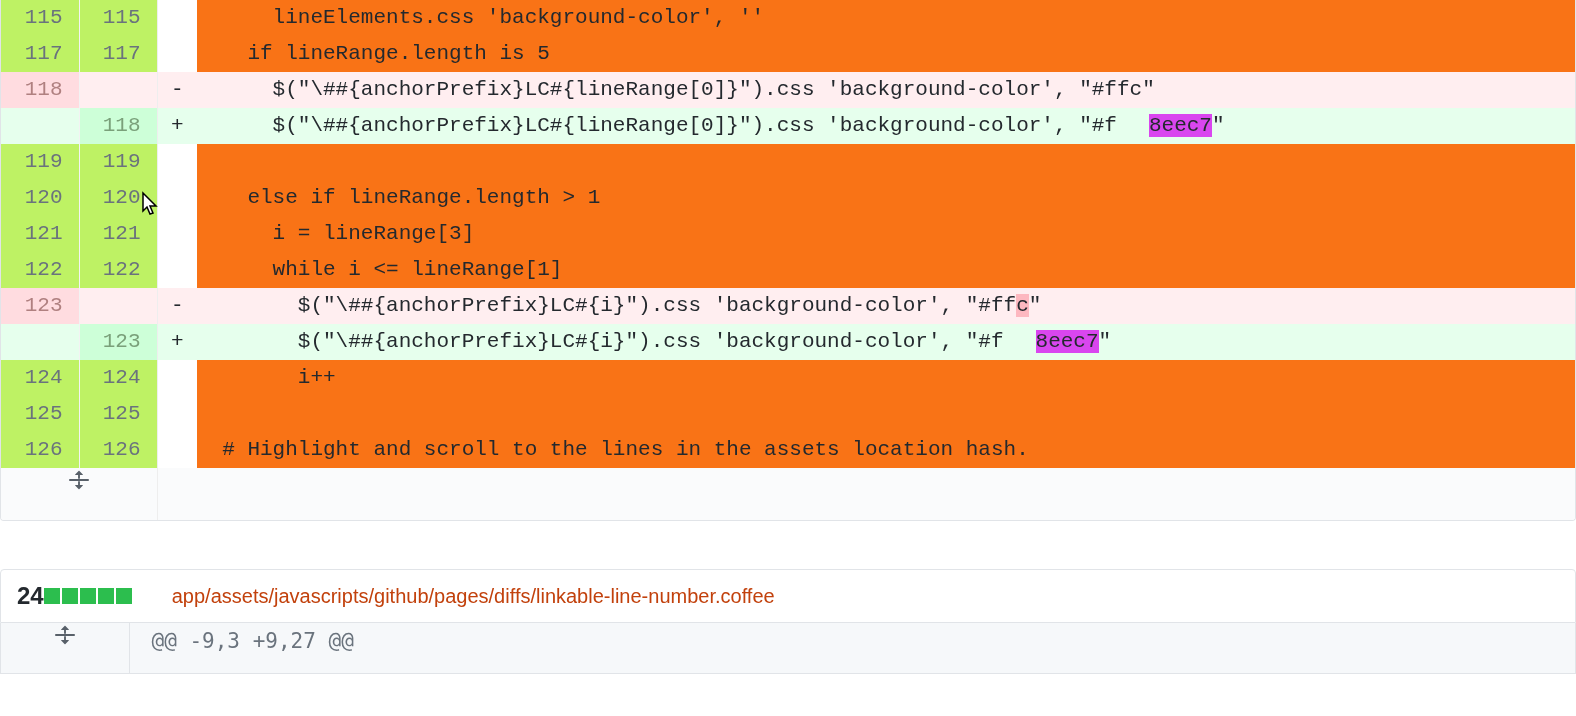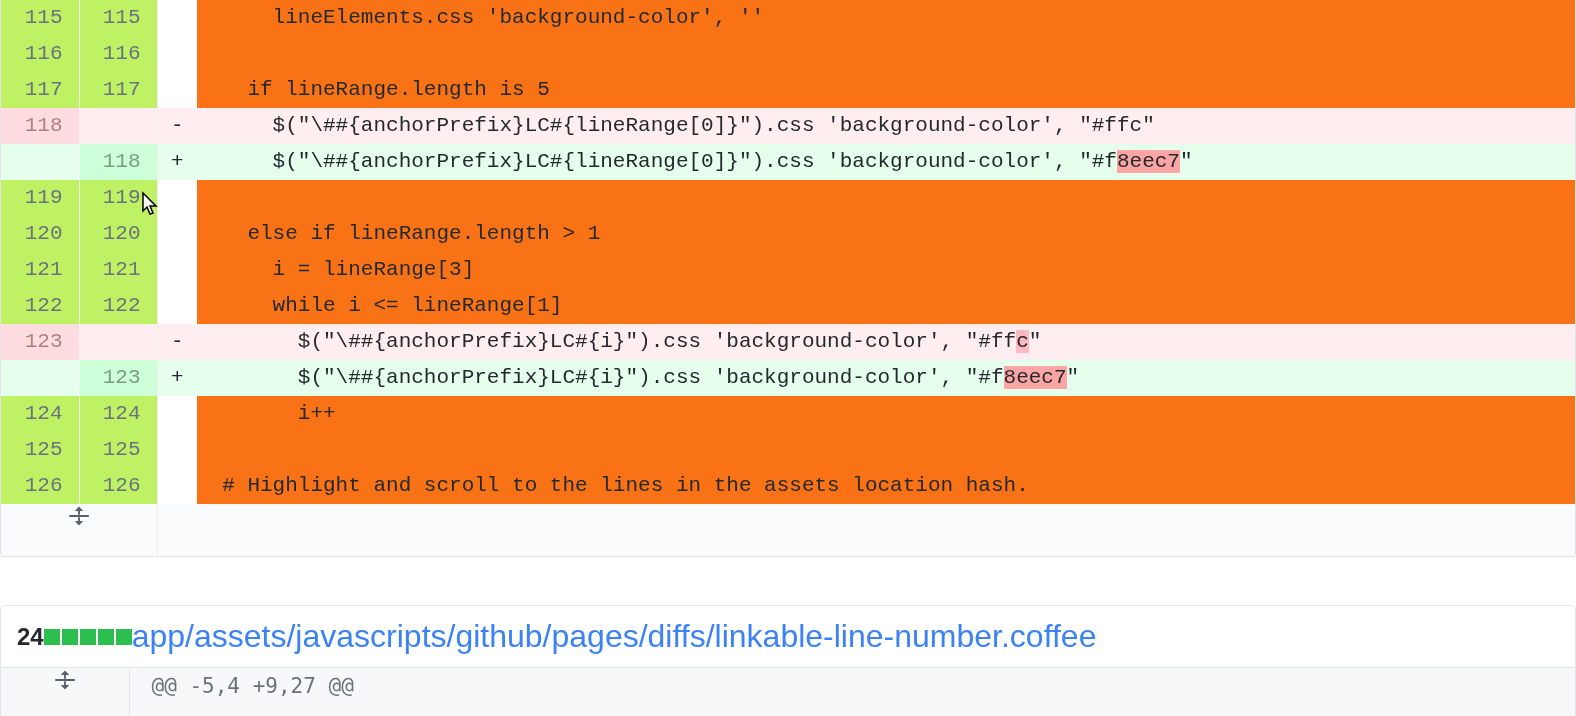--- a/index.html
+++ b/index.html
@@ -49,21 +49,21 @@
   tr.del .lnum-l { background: #ffdce0; color:#b08080;}
   tr.del .lnum-r { background: #ffeef0; }
   tr.del .sign   { background: #ffeef0; }
   tr.del .code   { background: #ffeef0; }
   
   tr.add .lnum-l { background: #e6ffed; }
   tr.add .lnum-r { background: #cdffd8; color:#7aa07a;}
   tr.add .sign   { background: #e6ffed; }
   tr.add .code   { background: #e6ffed; }
   .hl-del { background: #fdb8c0; }
-  .hl-add { background: #fca5a5; }
+  .hl-add { background: #d946ef; margin-left: 32px; }
 
   .expand-row td {
     background: #fafbfc;
     height: 52px;
   }
   .expand-row .expand-cell {
     text-align: center;
     border-right: 1px solid #eee;
   }
   .expand-row .hunk-cell {
@@ -103,22 +103,23 @@
     display: flex;
     gap: 2px;
   }
   .diffstat span {
     width: 16px;
     height: 16px;
     background: #2cbe4e;
     display: inline-block;
   }
   .file-path {
-    font-size: 32px;
-    color: #3b82f6;
+    font-size: 20px;
+    color: #c2410c;
+    margin-left: 40px;
   }
   .second-file-wrap {
     border: 1px solid #e1e4e8;
     border-top: none;
   }
   .second-expand-row td { background:#f6f8fa; height:50px;}
   .second-expand-row .expand-cell{ width:128px; text-align:center; border-right:1px solid #e1e4e8;}
   .second-expand-row .hunk-cell{ color:#6a737d; padding-left:22px !important; font-family: SFMono-Regular, Consolas, monospace; font-size:21px;}
 
   .cursor {
@@ -138,26 +139,20 @@
         <col style="width:78px">
         <col style="width:40px">
         <col>
     </colgroup>
     <tbody id="diff1-body">
         <tr class="">
           <td class="lnum lnum-l">115</td>
           <td class="lnum lnum-r">115</td>
           <td class="sign"></td>
           <td class="code">      lineElements.css 'background-color', ''</td>
-        </tr>
-        <tr class="">
-          <td class="lnum lnum-l">116</td>
-          <td class="lnum lnum-r">116</td>
-          <td class="sign"></td>
-          <td class="code"></td>
         </tr>
         <tr class="">
           <td class="lnum lnum-l">117</td>
           <td class="lnum lnum-r">117</td>
           <td class="sign"></td>
           <td class="code">    if lineRange.length is 5</td>
         </tr>
         <tr class="del">
           <td class="lnum lnum-l">118</td>
           <td class="lnum lnum-r"></td>
@@ -258,21 +253,21 @@
   <table class="diff-table" style="width:100%">
     <tbody>
         <tr class="second-expand-row">
       <td class="expand-cell">
         <span class="expand-icon">
           <svg width="20" height="24" viewBox="0 0 16 16" fill="#586069">
                 <path d="M8.177.677l2.896 2.896a.25.25 0 01-.177.427H8.75v3h-1.5V4H5.104a.25.25 0 01-.177-.427L7.823.677a.25.25 0 01.354 0zM7.25 9v3H5.104a.25.25 0 00-.177.427l2.896 2.896a.25.25 0 00.354 0l2.896-2.896a.25.25 0 00-.177-.427H8.75V9h-1.5zM.75 7.25a.75.75 0 000 1.5h14.5a.75.75 0 000-1.5H.75z"></path>
               </svg>
         </span>
       </td>
-      <td class="hunk-cell">@@ -5,4 +9,27 @@</td>
+      <td class="hunk-cell">@@ -9,3 +9,27 @@</td>
     </tr>
   </tbody>
     </table>
 </div>
 
 <div id="cursor" class="cursor" style="left: 139px; top: 191px;">
   <svg width="24" height="26" viewBox="0 0 24 26">
       <path d="M4 2 L4 20 L8 16 L11 23 L14 22 L11 15 L17 15 Z" fill="#fff" stroke="#000" stroke-width="1.5"></path>
     </svg>
 </div>

